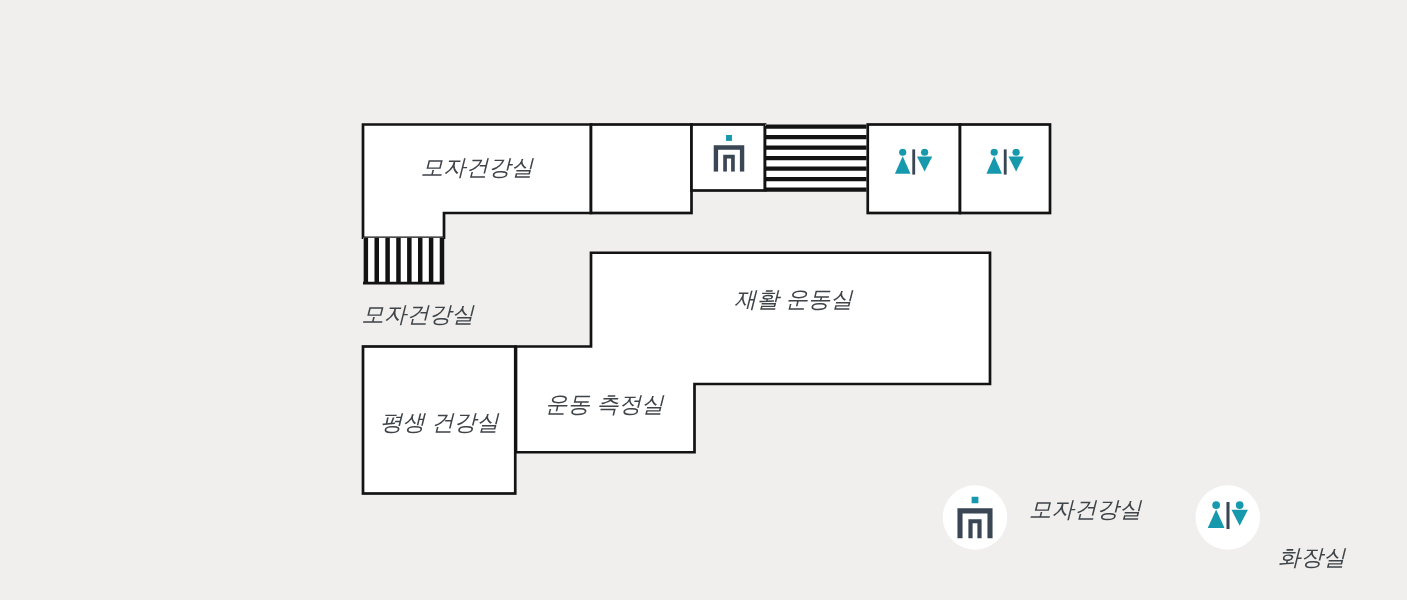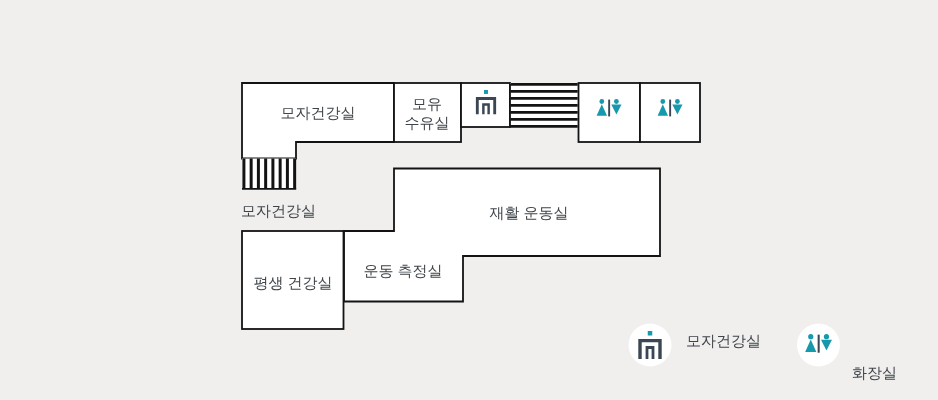--- a/index.html
+++ b/index.html
@@ -10,20 +10,21 @@
     --icon_dark:#3a4653;
     --label:#3f4449;
   }
   html,body{margin:0;padding:0;}
   body{background:var(--background);font-family:"Liberation Sans", sans-serif;}
   .stage{
     position:relative;
     width:906px;height:400px;
     background:var(--background);
     overflow:hidden;
+    font-style:italic;
   }
   .plan-svg{position:absolute;left:0;top:0;}
   .room-shape{fill:var(--room_fill);stroke:var(--wall);stroke-width:1.8;}
   .stair-bed{fill:var(--room_fill);stroke:none;}
   .stair-line-h{stroke:var(--wall);stroke-width:2.7;}
   .stair-line-v{stroke:var(--wall);stroke-width:3;}
   .thin-wall{stroke:var(--wall);stroke-width:1.8;}
   .legend-circle{fill:#ffffff;stroke:none;}
   .ic-teal{fill:var(--teal);}
   .ic-dark{fill:var(--icon_dark);}
@@ -102,26 +103,22 @@
     <g>
       <circle class="legend-circle" cx="650" cy="345" r="21.5"></circle>
       <use href="#sym-elevator" x="638" y="331" width="24" height="28"></use>
       <circle class="legend-circle" cx="818.5" cy="345" r="21.5"></circle>
       <use href="#sym-restroom" x="804.5" y="334" width="28" height="21.5"></use>
     </g>
   </svg>
 
   <div class="lbl" style="left:318px;top:112px;">모자건강실</div>
 
-  <div class="lbl center-text" style="left:427px;top:113px;">
-    <span style="display:block;">모유</span>
-    <span style="display:block;">수유실</span>
-  </div>
 
-  <div class="lbl" style="left:529px;top:212px;">재활 운동실</div>
+  <div class="lbl" style="left:529px;top:200px;">재활 운동실</div>
 
   <div class="lbl" style="left:403px;top:270px;">운동 측정실</div>
 
   <div class="lbl" style="left:293px;top:282px;">평생 건강실</div>
 
   <div class="lbl left-anchor" style="left:241px;top:210px;">모자건강실</div>
 
   <div class="lbl left-anchor" style="left:686px;top:340px;">모자건강실</div>
 
   <div class="lbl left-anchor" style="left:852px;top:340px;margin-top:32px;">화장실</div>

